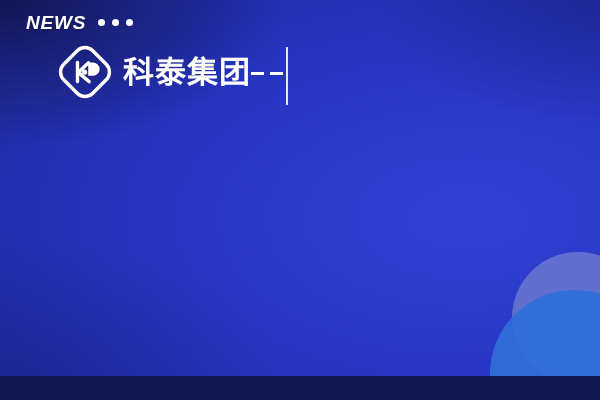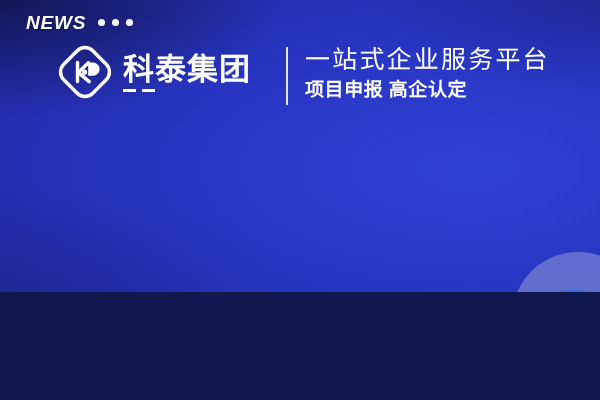--- a/index.html
+++ b/index.html
@@ -4,21 +4,21 @@
 <title>News Banner</title>
 <style>
   html, body {
     margin: 0;
     padding: 0;
     background: #11184f;
   }
   #banner {
     position: relative;
     width: 600px;
-    height: 292px;
+    height: 376px;
     overflow: hidden;
     font-family: "Liberation Sans", "DejaVu Sans", sans-serif;
     background: #15803d;
   }
 
   
   .bg-base {
     position: absolute;
     inset: 0;
     background:
@@ -105,21 +105,21 @@
   .logo-mark {
     width: 56px;
     height: 56px;
     flex: 0 0 auto;
     margin-right: 10px;
   }
   .logo-mark svg { display: block; }
 
   .brand-block {
     display: flex;
-    flex-direction: column;
+    flex-direction: row;
     justify-content: center;
     padding-top: 2px;
   }
   .brand-cn {
     color: #ffffff;
     font-size: 31px;
     font-weight: 700;
     line-height: 1.06;
     letter-spacing: 1px;
     white-space: nowrap;
@@ -232,21 +232,17 @@
       <span class="brand-cn">科泰集团</span>
       <span class="brand-en-row">
         <span class="brand-rule"></span>
         <span class="brand-rule"></span>
       </span>
     </span>
   </div>
 
   <div class="logo-divider"></div>
 
-  <div class="tagline-block">
-    <span class="tagline-main">一站式企业服务平台</span>
-    <span class="tagline-sub">项目申报 高企认定</span>
-  </div>
 
   <div class="headline">
   </div>
 
 </div>
 
 </body></html>

